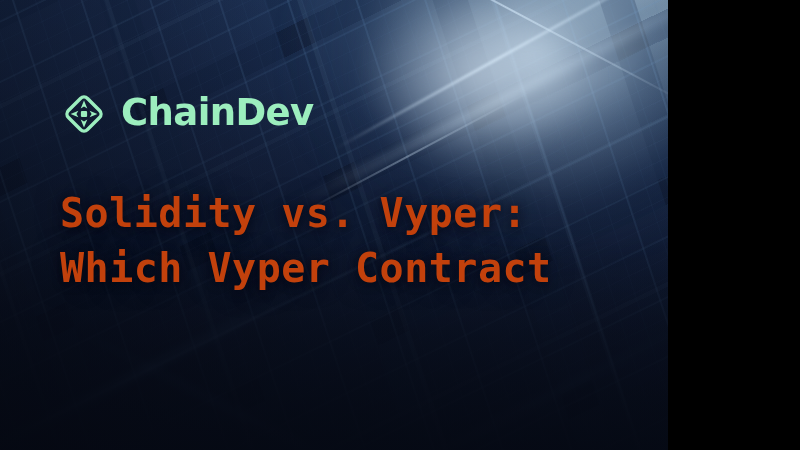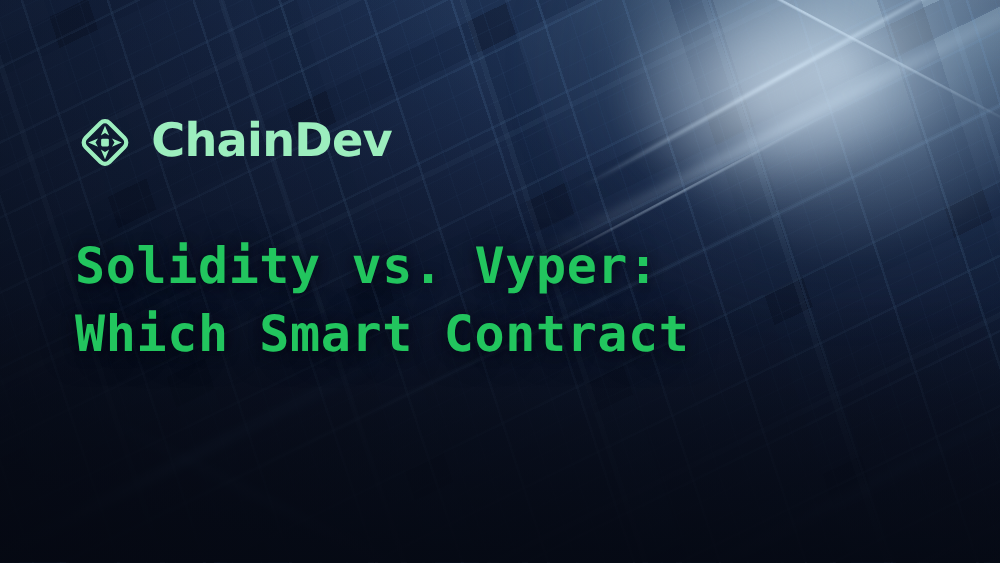--- a/index.html
+++ b/index.html
@@ -1,20 +1,20 @@
 <!DOCTYPE html>
 <html><head>
 <meta charset="utf-8">
 <style>
   html,body{margin:0;padding:0;background:#000;}
   body{width:800px;height:450px;overflow:hidden;font-family:"Liberation Sans",sans-serif;}
 
   
   #hero{
-    position:relative;width:800px;height:450px;overflow:hidden;
+    position:relative;width:668px;height:450px;overflow:hidden;
     background:#0b1324;
     isolation:isolate;
   }
 
   
   .bg-base{
     position:absolute;inset:0;
     background:
       radial-gradient(120% 95% at 97% -8%,  #9fb3c4 0%, #6c8496 11%, #3f5468 22%, #23354e 36%, #16253f 50%, #101a30 66%, #0b1222 100%),
       linear-gradient(160deg,#12203a 0%,#0e1830 45%,#0a1122 100%);
@@ -89,21 +89,21 @@
     font-weight:700;font-size:37px;letter-spacing:-.6px;line-height:1;
     color:#9ceebe;white-space:nowrap;
     padding-bottom:3px;
   }
 
   
   .headline{
     position:absolute;left:60px;top:186px;
     font-family:"DejaVu Sans Mono","Liberation Mono",monospace;
     font-weight:700;font-size:40px;line-height:55px;
-    color:#22c55e;letter-spacing:.5px;
+    color:#c2410c;letter-spacing:.5px;
     text-shadow:0 2px 10px rgba(2,6,16,.75), 0 0 26px rgba(4,10,24,.55);
   }
   .headline .ln{display:block;white-space:pre;}
 </style>
 </head>
 <body>
 
 <div id="hero">
 
   <div class="bg-base"></div>
@@ -150,17 +150,17 @@
           <path d="M10.6 24 L18.4 20.7 L16.4 24 L18.4 27.3 Z"></path>
           <path d="M37.4 24 L29.6 27.3 L31.6 24 L29.6 20.7 Z"></path>
           <rect x="20.9" y="20.9" width="6.2" height="6.2" rx="1.1"></rect>
         </g>
       </svg>
       <div class="brand-name">ChainDev</div>
     </div>
 
     <div class="headline">
       <span class="ln">Solidity vs. Vyper:</span>
-      <span class="ln">Which Smart Contract</span>
+      <span class="ln">Which Vyper Contract</span>
     </div>
 
   </div>
 </div>
 
 </body></html>

